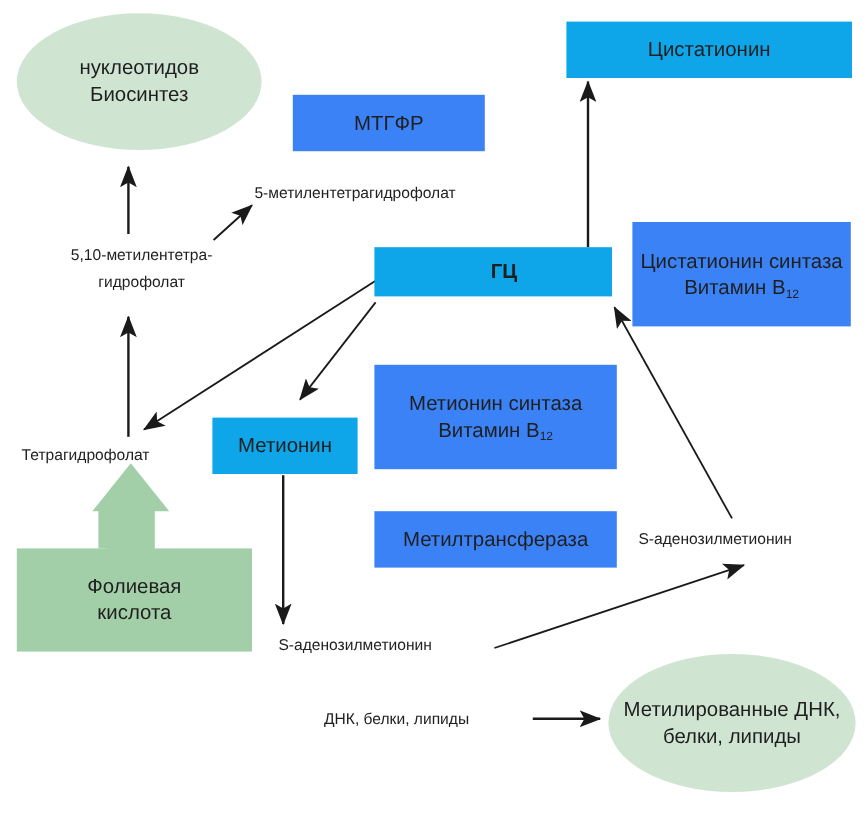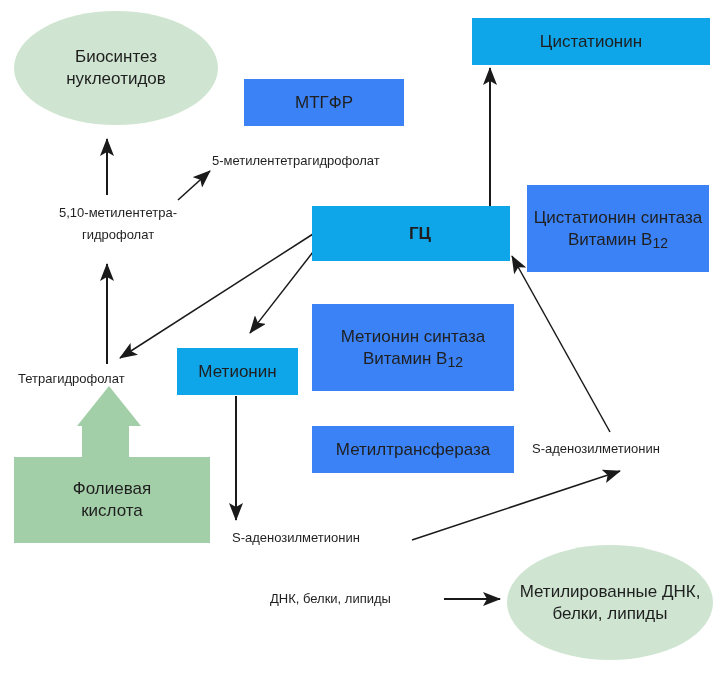--- a/index.html
+++ b/index.html
@@ -5,21 +5,21 @@
     html, body { margin: 0; padding: 0; background: #ffffff; }
     body { width: 723px; height: 678px; position: relative; overflow: hidden;
            font-family: "Liberation Sans", sans-serif; color: #1f1f1f; }
     .node { position: absolute; display: flex; align-items: center; justify-content: center;
             text-align: center; font-size: 17px; line-height: 22px; box-sizing: border-box; }
     .blue { background: #0ea5e9; }
     .pink { background: #3b82f6; }
     .ellipse { background: #cfe5d1; border-radius: 50%; }
     .label { position: absolute; font-size: 13px; line-height: 22px; white-space: nowrap; }
     .center { text-align: center; }
-    sub { font-size: 14px; vertical-align: -3px; line-height: 0; }
+    sub { font-size: 10px; vertical-align: -3px; line-height: 0; }
     svg#arrows { position: absolute; left: 0; top: 0; }
   </style>
 </head>
 <body>
 
 <svg id="arrows" width="723" height="678">
   <defs>
     <marker id="ah" markerWidth="12" markerHeight="10" refX="11" refY="5" orient="auto" markerUnits="userSpaceOnUse">
       <path d="M0,0 L12,5 L0,10 L3,5 Z" fill="#1a1a1a"></path>
     </marker>
@@ -48,41 +48,41 @@
 
   <line x1="412" y1="540" x2="620" y2="471" stroke="#1a1a1a" stroke-width="1.5" marker-end="url(#ahb)"></line>
 
   <line x1="610" y1="432" x2="512" y2="256" stroke="#1a1a1a" stroke-width="1.5" marker-end="url(#ahb)"></line>
 
   <line x1="444" y1="599" x2="500" y2="599" stroke="#1a1a1a" stroke-width="2" marker-end="url(#ahb)"></line>
 </svg>
 
 <div class="node ellipse" style="left:14px; top:11px; width:204px; height:114px;">
   <div>
+    <div>нуклеотидов</div>
     <div>Биосинтез</div>
-    <div>нуклеотидов</div>
   </div>
 </div>
 
 <div class="node pink" style="left:244px; top:79px; width:160px; height:47px;">
   <span>МТГФР</span>
 </div>
 
 <div class="label" style="left:212px; top:150px;">5-метилентетрагидрофолат</div>
 
 <div class="node blue" style="left:472px; top:18px; width:238px; height:47px;">
   <span>Цистатионин</span>
 </div>
 
 <div class="label center" style="left:28px; top:202px; width:180px;text-align:center;">
   <div>5,10-метилентетра-</div>
   <div>гидрофолат</div>
 </div>
 
-<div class="node blue" style="left:312px; top:206px; width:198px; height:55px; font-weight:bold;padding-left:18px;">
+<div class="node blue" style="left:312px; top:206px; width:198px; height:41px; font-weight:bold;padding-left:18px;">
   <span>ГЦ</span>
 </div>
 
 <div class="node pink" style="left:527px; top:185px; width:182px; height:87px;">
   <div>
     <div>Цистатионин синтаза</div>
     <div><span>Витамин B</span><sub>12</sub></div>
   </div>
 </div>
 

